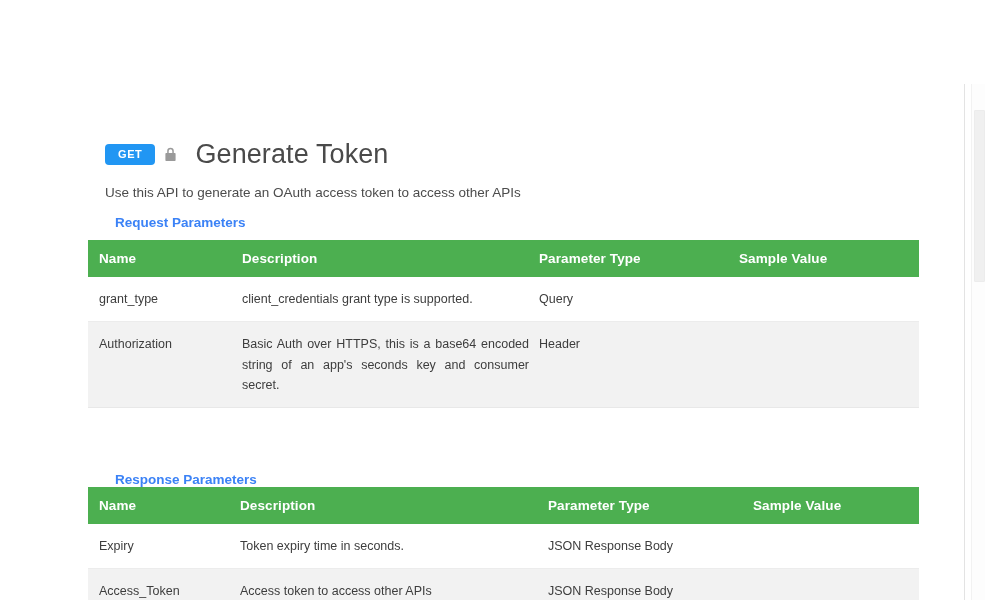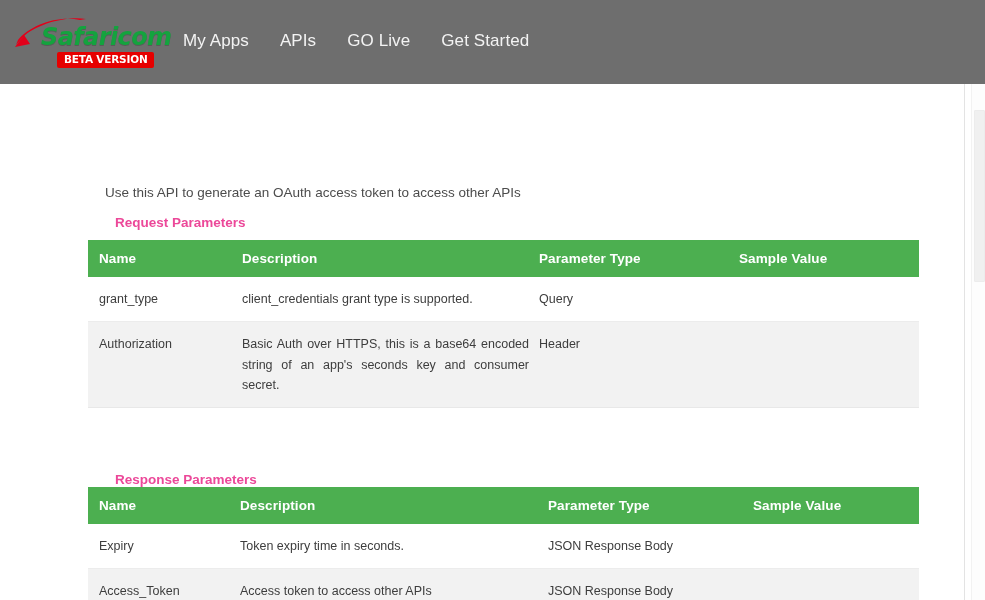--- a/index.html
+++ b/index.html
@@ -183,21 +183,21 @@
     color: #4c4c4c;
     white-space: nowrap;
     text-align: center;
   }
 
   .section-label {
     position: absolute;
     left: 115px;
     font-size: 13.5px;
     font-weight: 700;
-    color: #ec4899;
+    color: #3b82f6;
     white-space: nowrap;
   }
   .section-label.req { top: 131px; }
   .section-label.res { top: 388px; }
 
   
   .param-table {
     position: absolute;
     left: 88px;
     width: 831px;
@@ -243,42 +243,33 @@
   .param-table.res col.c-name  { width: 152px; }
   .param-table.res col.c-desc  { width: 308px; }
   .param-table.res col.c-ptype { width: 205px; }
   .param-table.res col.c-sval  { width: 166px; }
 </style>
 </head>
 <body>
 
 <div id="viewport">
 
-  <div class="topbar">
-
-    <div class="brand">
-      <svg class="brand-swoosh" viewBox="0 0 74 34">
-        <path d="M72 1 C52 -2, 22 6, 8 20 L2 27 L4 22 C16 7, 44 -3, 66 2 Z" fill="#e2001a"></path>
-        <path d="M10 17 L1 29 L16 26 Z" fill="#e2001a"></path>
-      </svg>
-      <div class="brand-word">Safaricom</div>
-      <div class="brand-badge">BETA VERSION</div>
+
+  <div class="content">
+
+    <div class="title-row">
+      <span class="method-badge">GET</span>
+      <span class="lock-icon">
+        <svg width="13" height="15" viewBox="0 0 13 15">
+          <path d="M3.2 6.2 V4.1 a3.3 3.3 0 0 1 6.6 0 V6.2 h-1.5 V4.1 a1.8 1.8 0 0 0 -3.6 0 V6.2 Z" fill="#9a9a9a"></path>
+          <rect x="1.4" y="6.0" width="10.2" height="8.0" rx="0.8" fill="#9a9a9a"></rect>
+        </svg>
+      </span>
+      <h1 class="page-title">Generate Token</h1>
     </div>
-
-    <nav class="nav">
-      <a class="nav-link">My Apps</a>
-      <a class="nav-link">APIs</a>
-      <a class="nav-link">GO Live</a>
-      <a class="nav-link">Get Started</a>
-    </nav>
-
-  </div>
-
-  <div class="content">
-
 
     <div class="api-desc">Use this API to generate an OAuth access token to access other APIs</div>
 
     <div class="section-label req">Request Parameters</div>
 
     <table class="param-table req">
       <colgroup>
         <col class="c-name">
           <col class="c-desc">
           <col class="c-ptype">

